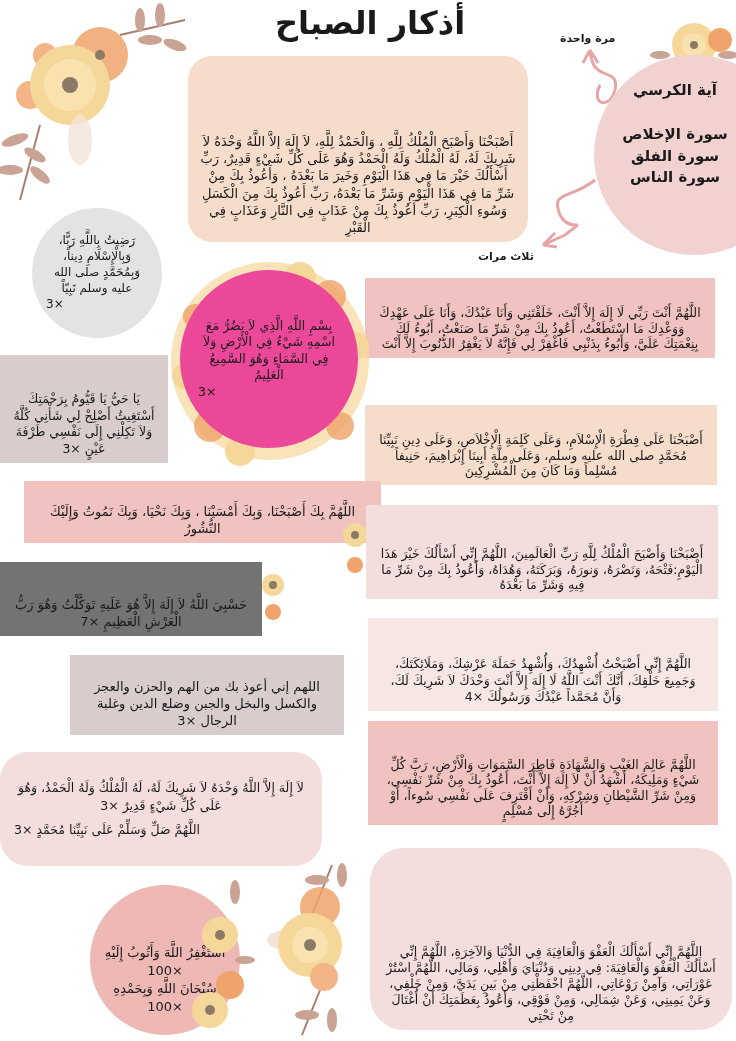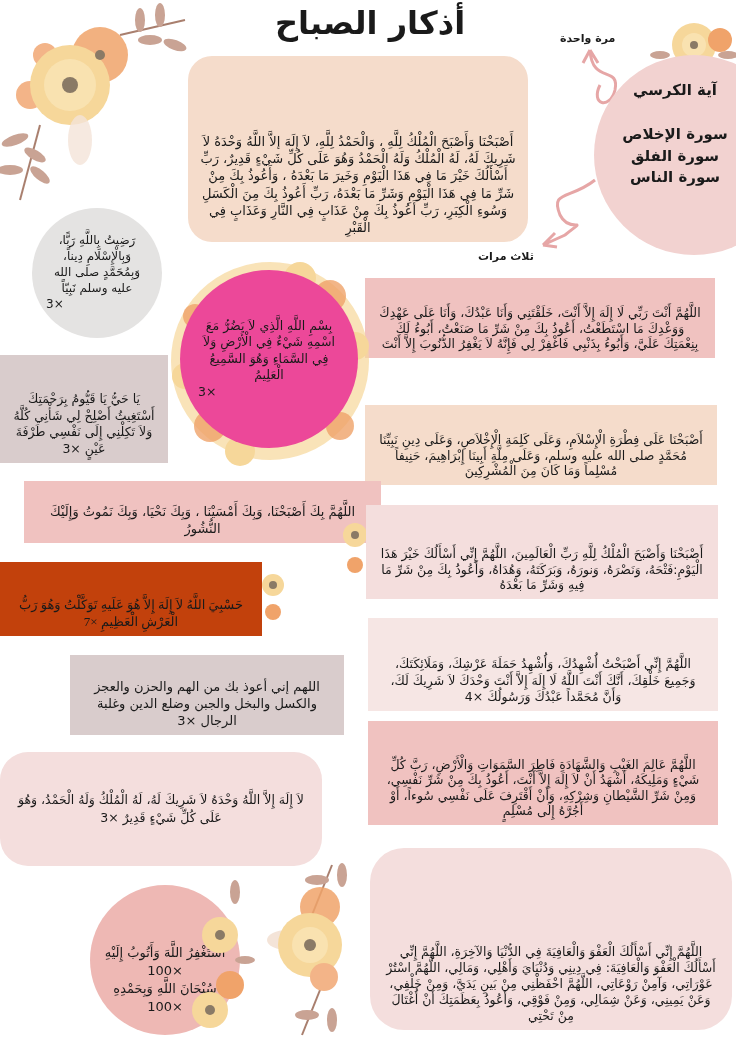--- a/index.html
+++ b/index.html
@@ -124,38 +124,39 @@
 <svg class="abs" style="left:258px;top:560px" width="30" height="80">
   <circle cx="15" cy="25" r="11" fill="#f6d79a"></circle>
     <circle cx="15" cy="25" r="4" fill="#8a7a66"></circle>
     <circle cx="15" cy="52" r="8" fill="#f0a36a"></circle>
 </svg>
 
 <div class="box ar" style="left:366px;top:505px;width:352px;height:94px;background:#f4dedd;font-size:12.5px;line-height:1.25;">
   <span>أَصْبَحْنَا وَأَصْبَحَ الْمُلْكُ لِلَّهِ رَبِّ الْعَالَمِينَ، اللَّهُمَّ إِنِّي أَسْأَلُكَ خَيْرَ هَذَا الْيَوْمِ:فَتْحَهُ، وَنَصْرَهُ، وَنورَهُ، وَبَرَكَتَهُ، وَهُدَاهُ، وَأَعُوذُ بِكَ مِنْ شَرِّ مَا فِيهِ وَشَرِّ مَا بَعْدَهُ</span>
 </div>
 
-<div class="box ar" style="left:0;top:562px;width:262px;height:74px;background:#c2410c;font-size:13px;font-family:Liberation Serif, serif;">
+<div class="box ar" style="left:0;top:562px;width:262px;height:74px;background:#737373;font-size:13px;">
   <span><span>حَسْبِيَ اللَّهُ لاَ إِلَهَ إِلاَّ هُوَ عَلَيهِ تَوَكَّلْتُ وَهُوَ رَبُّ الْعَرْشِ الْعَظِيمِ</span> <span>×7</span></span>
 </div>
 
 <div class="box ar" style="left:368px;top:618px;width:350px;height:93px;background:#f6e6e4;font-size:12.5px;line-height:1.3;">
   <span><span>اللَّهُمَّ إِنِّي أَصْبَحْتُ أُشْهِدُكَ، وَأُشْهِدُ حَمَلَةَ عَرْشِكَ، وَمَلَائِكَتَكَ، وَجَمِيعَ خَلْقِكَ، أَنَّكَ أَنْتَ اللَّهُ لَا إِلَهَ إِلاَّ أَنْتَ وَحْدَكَ لاَ شَرِيكَ لَكَ، وَأَنَّ مُحَمَّداً عَبْدُكَ وَرَسُولُكَ</span> <span>×4</span></span>
 </div>
 
 <div class="box ar" style="left:70px;top:655px;width:274px;height:80px;background:#d9cccc;font-size:13px;">
   <span><span>اللهم إني أعوذ بك من الهم والحزن والعجز والكسل والبخل والجبن وضلع الدين وغلبة الرجال</span> <span>×3</span></span>
 </div>
 
 <div class="box ar" style="left:368px;top:721px;width:350px;height:104px;background:#f0c2c0;font-size:12.5px;line-height:1.25;">
   <span>اللَّهُمَّ عَالِمَ الغَيْبِ وَالشَّهَادَةِ فَاطِرَ السَّمَوَاتِ وَالْأَرْضِ، رَبَّ كُلِّ شَيْءٍ وَمَلِيكَهُ، أَشْهَدُ أَنْ لاَ إِلَهَ إِلاَّ أَنْتَ، أَعُوذُ بِكَ مِنْ شَرِّ نَفْسِي، وَمِنْ شَرِّ الشَّيْطانِ وَشِرْكِهِ، وَأَنْ أَقْتَرِفَ عَلَى نَفْسِي سُوءاً، أَوْ أَجُرَّهُ إِلَى مُسْلِمٍ</span>
 </div>
 
 <div class="box ar" style="left:0;top:752px;width:322px;height:114px;background:#f4dedd;border-radius:28px;font-size:12.5px;flex-direction:column;padding:10px 14px;line-height:1.45;">
   <div><span>لاَ إِلَهَ إِلاَّ اللَّهُ وَحْدَهُ لاَ شَرِيكَ لَهُ، لَهُ الْمُلْكُ وَلَهُ الْحَمْدُ، وَهُوَ عَلَى كُلِّ شَيْءٍ قَدِيرٌ</span> <span>×3</span></div>
+  <div style="margin-top:6px"><span>اللَّهُمَّ صَلِّ وَسَلِّمْ عَلَى نَبِيِّنَا مُحَمَّدٍ</span> <span>×3</span></div>
 </div>
 
 <div class="box ar" style="left:370px;top:848px;width:362px;height:182px;background:#f4dedd;border-radius:34px;font-size:12.5px;line-height:1.28;">
   <span>اللَّهُمَّ إِنِّي أَسْأَلُكَ الْعَفْوَ وَالْعَافِيَةَ فِي الدُّنْيَا وَالآخِرَةِ، اللَّهُمَّ إِنِّي أَسْأَلُكَ الْعَفْوَ وَالْعَافِيَةَ: فِي دِينِي وَدُنْيَايَ وَأَهْلِي، وَمَالِي، اللَّهُمَّ اسْتُرْ عَوْرَاتِي، وَآمِنْ رَوْعَاتِي، اللَّهُمَّ احْفَظْنِي مِنْ بَينِ يَدَيَّ، وَمِنْ خَلْفِي، وَعَنْ يَمِينِي، وَعَنْ شِمَالِي، وَمِنْ فَوْقِي، وَأَعُوذُ بِعَظَمَتِكَ أَنْ أُغْتَالَ مِنْ تَحْتِي</span>
 </div>
 
 <svg class="abs" style="left:262px;top:855px" width="110" height="185">
   <g stroke="#a97f6e" stroke-width="2" fill="none">
       <path d="M70 10 L50 60"></path>
       <path d="M60 130 L40 180"></path>

